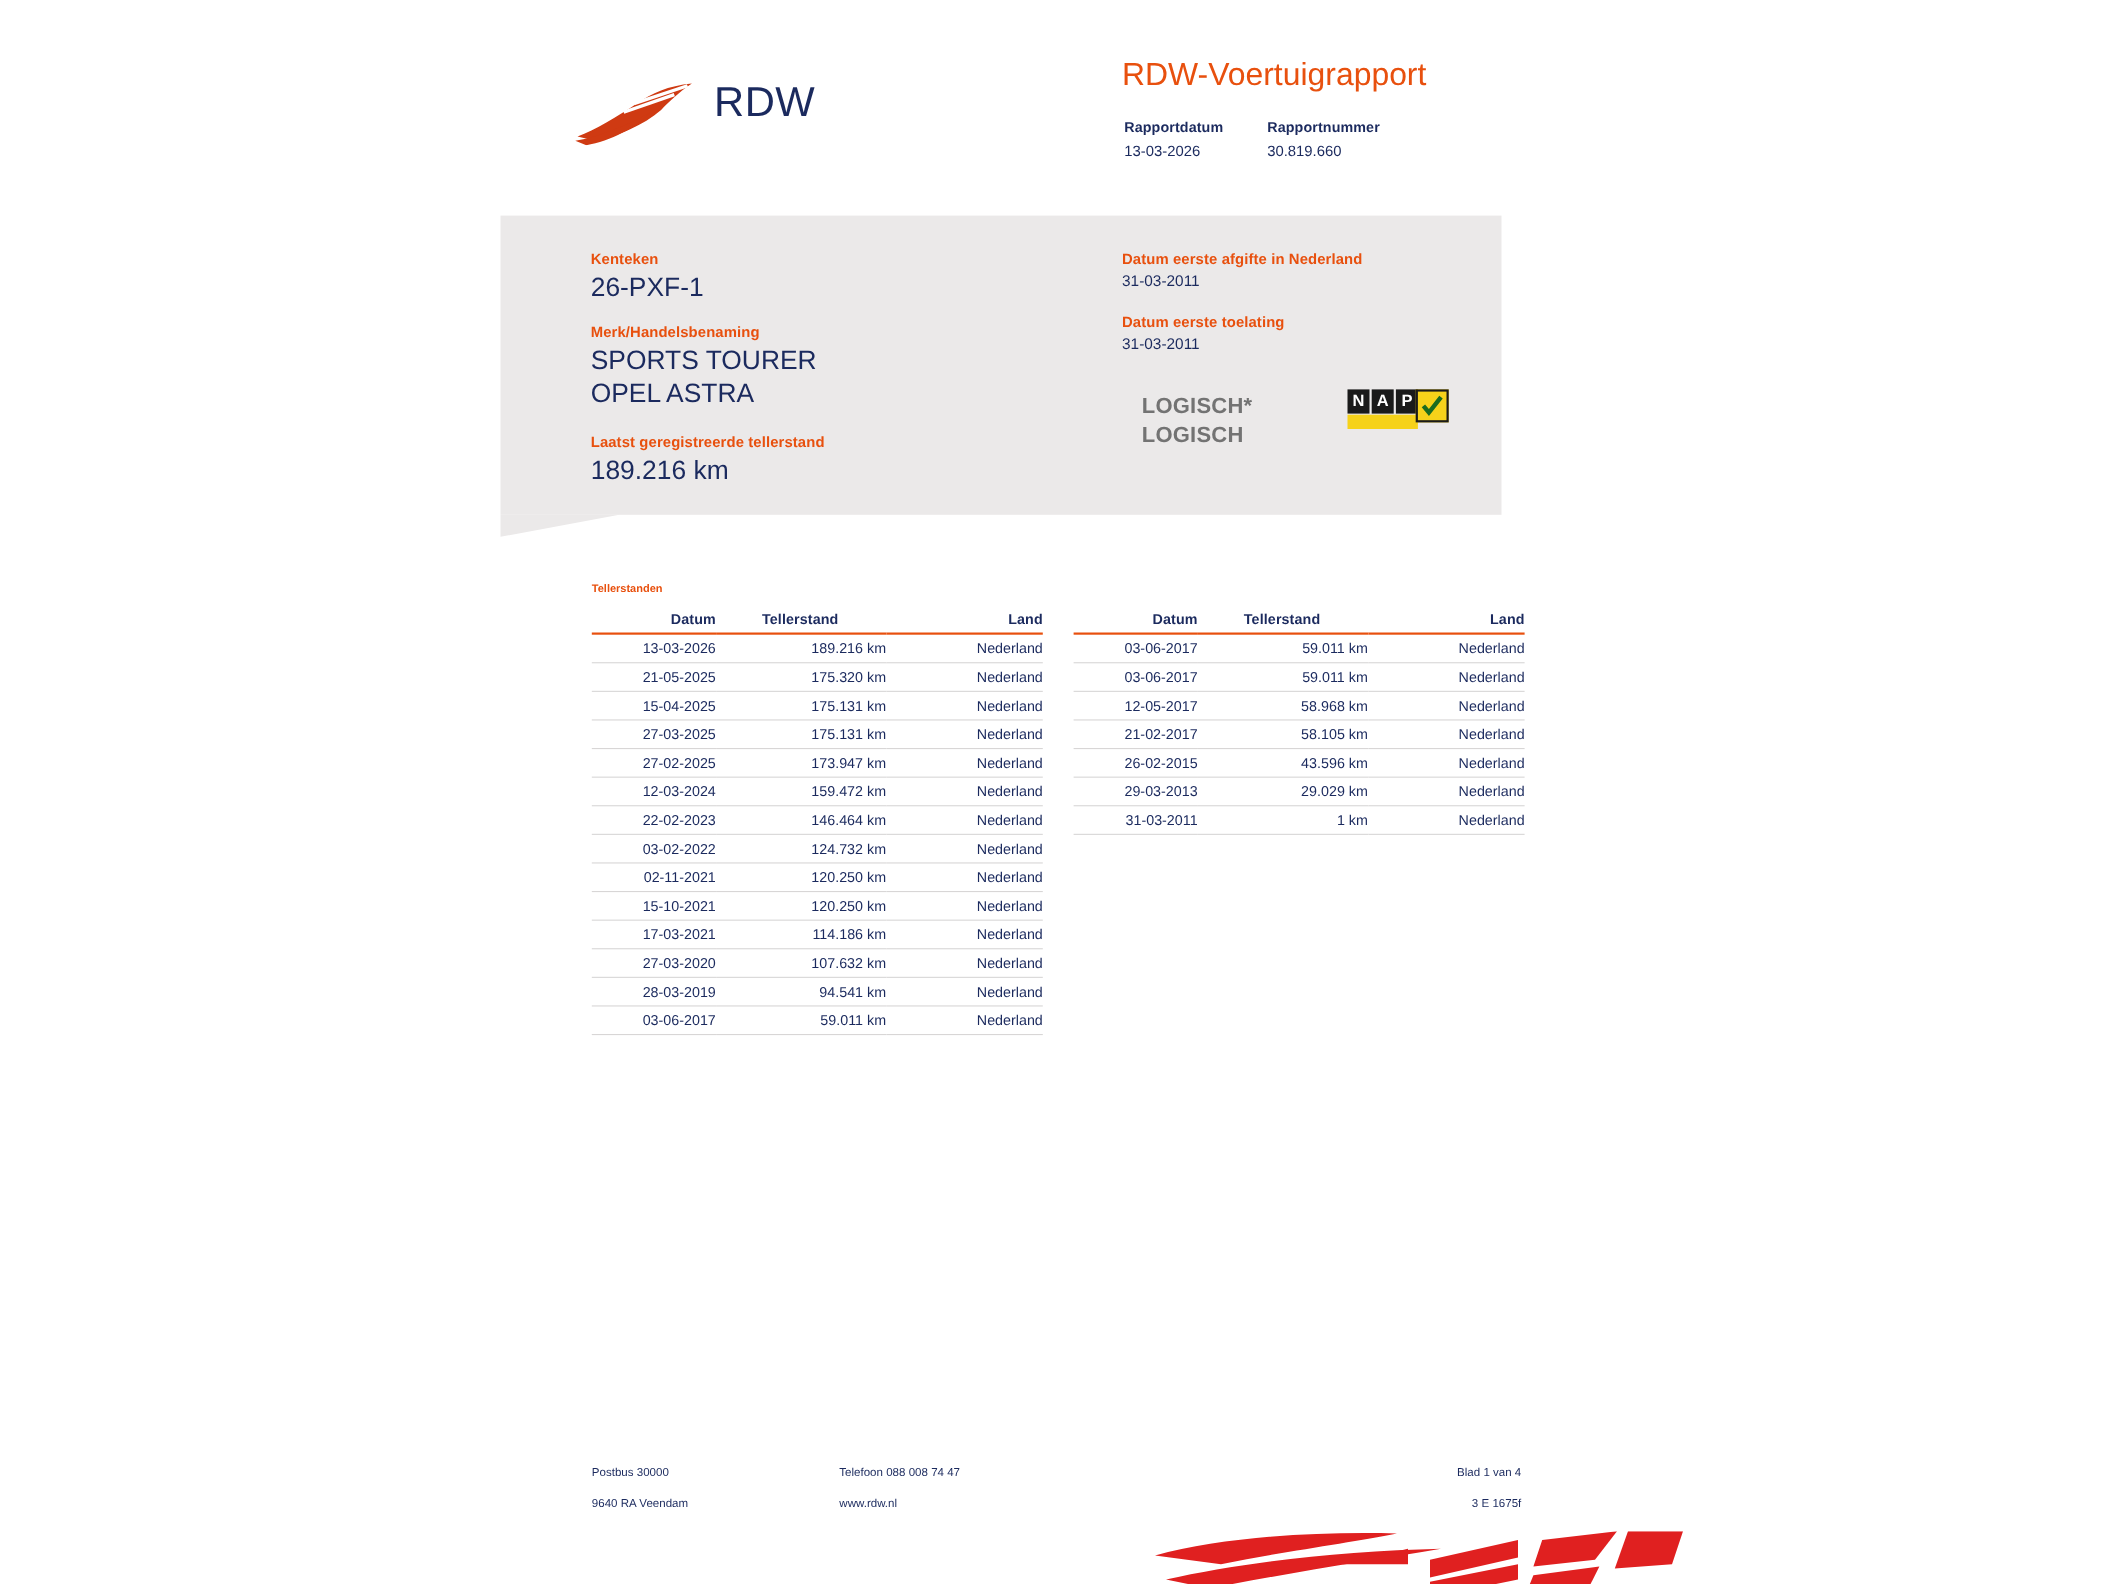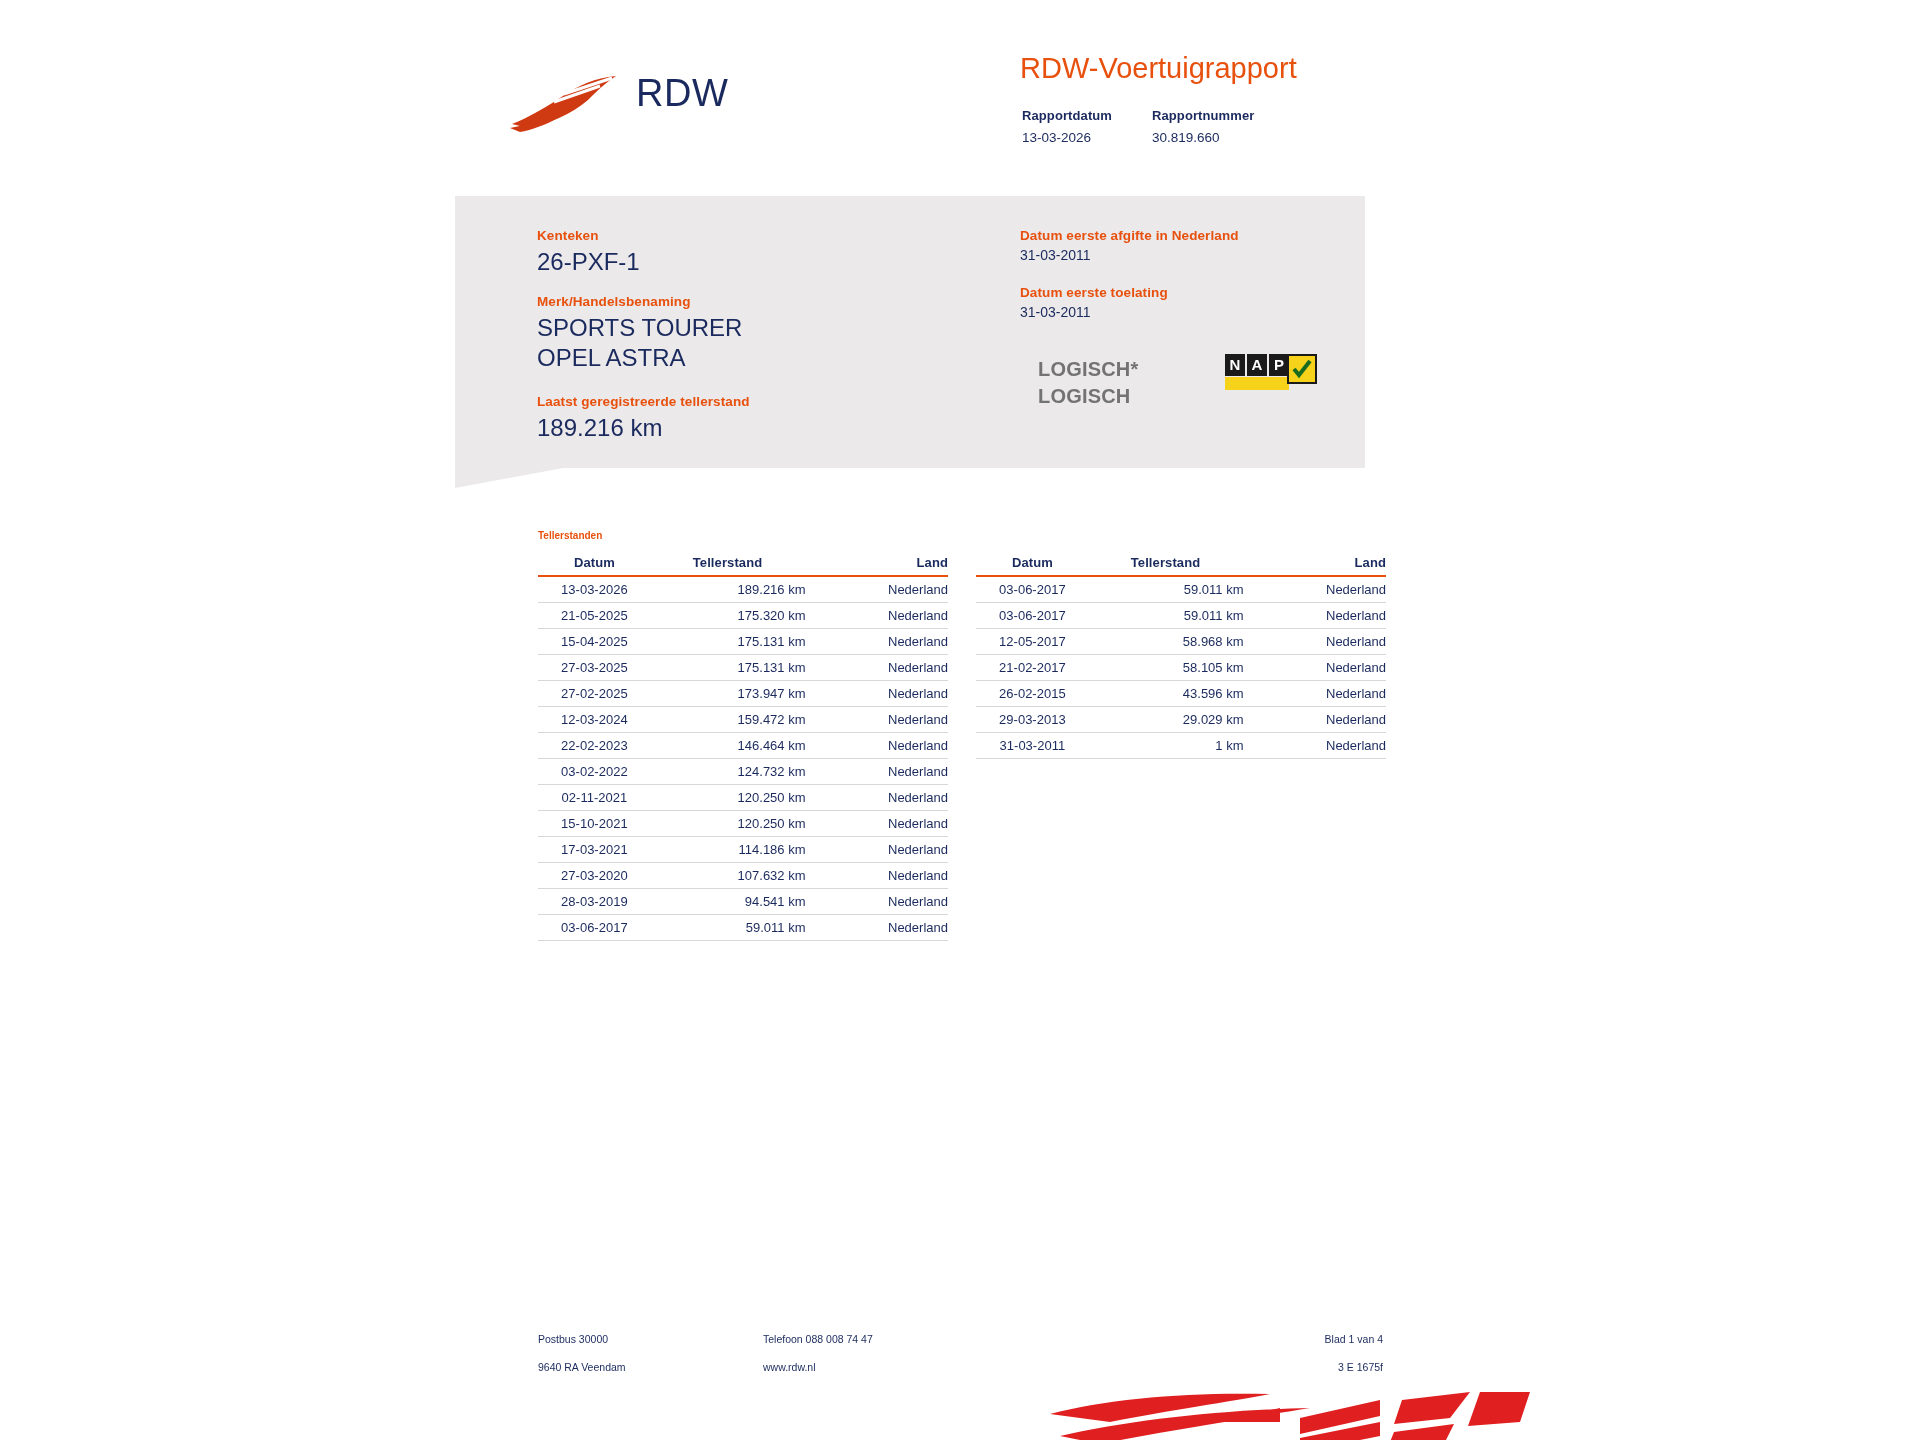--- a/index.html
+++ b/index.html
@@ -25,21 +25,21 @@
   
   .header {
     position: absolute;
     left: 505px;
     top: 30px;
     width: 900px;
     height: 110px;
   }
   .logo-wrap {
     position: absolute;
-    left: 3px;
+    left: 16px;
     top: 20px;
     width: 300px;
     height: 80px;
     text-decoration: underline;
   }
   .logo-mark {
     position: absolute;
     left: 0;
     top: 22px;
     width: 120px;
@@ -220,21 +220,21 @@
     padding: 2px 0 5px 0;
     border-bottom: 2px solid #e8500e;
     letter-spacing: 0.1px;
   }
   table.tellers td {
     padding: 5px 0 5px 0;
     border-bottom: 1px solid #d8d6d6;
     color: #1b2a5e;
     font-size: 13px;
   }
-  .col-datum { text-align: center; width: 128px; }
+  .col-datum { text-align: right; width: 128px; }
   .col-stand { text-align: right; width: 122px; padding-right: 0 !important; }
   .col-land  { text-align: right; width: 160px; }
   th.col-stand { text-align: left; padding-left: 42px !important; }
 
   
   .footnote {
     position: absolute;
     left: 538px;
     top: 1150px;
     width: 800px;

